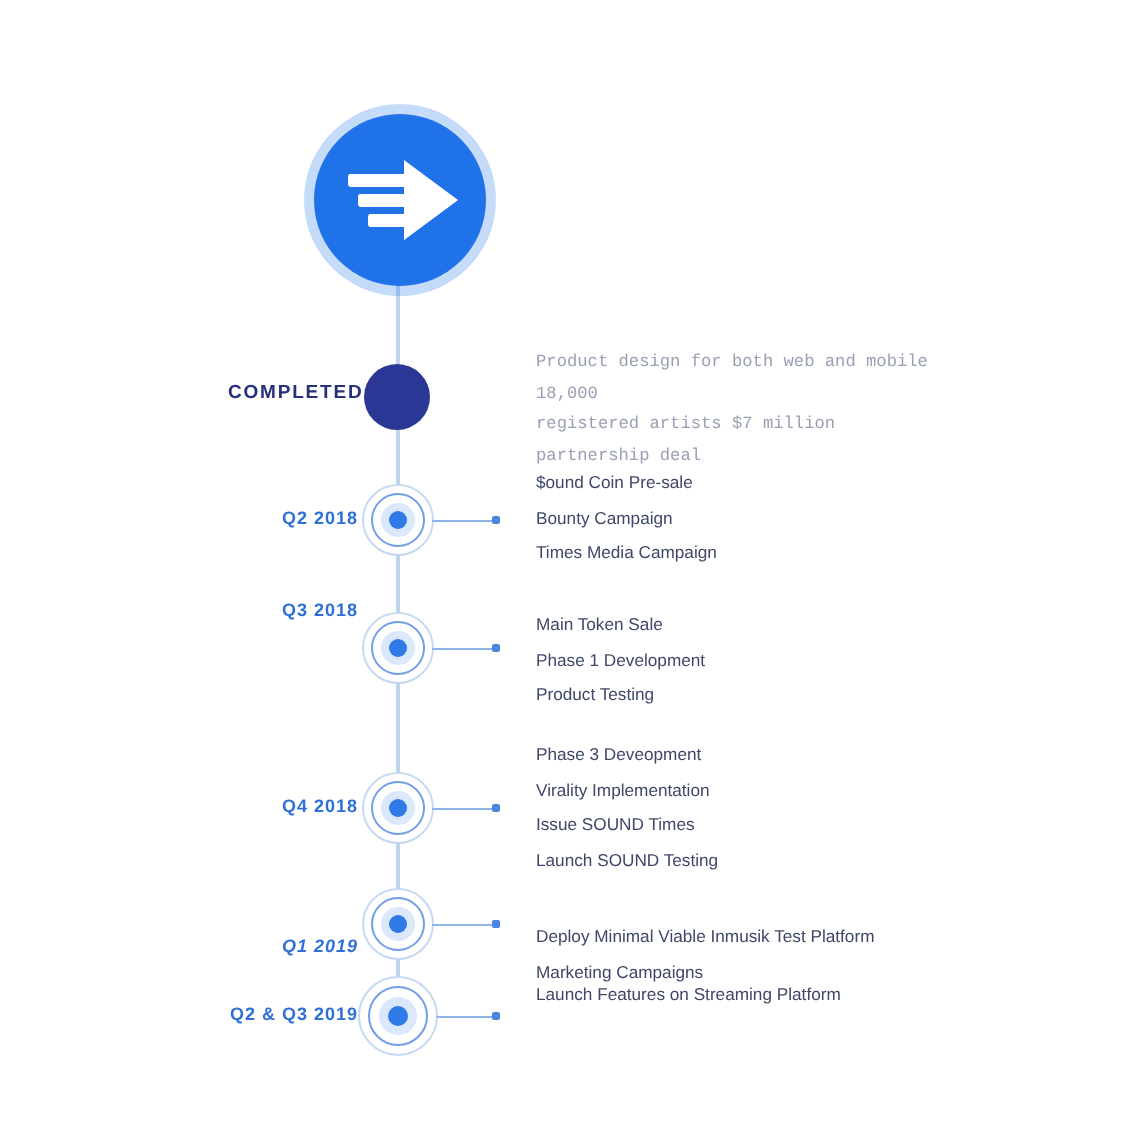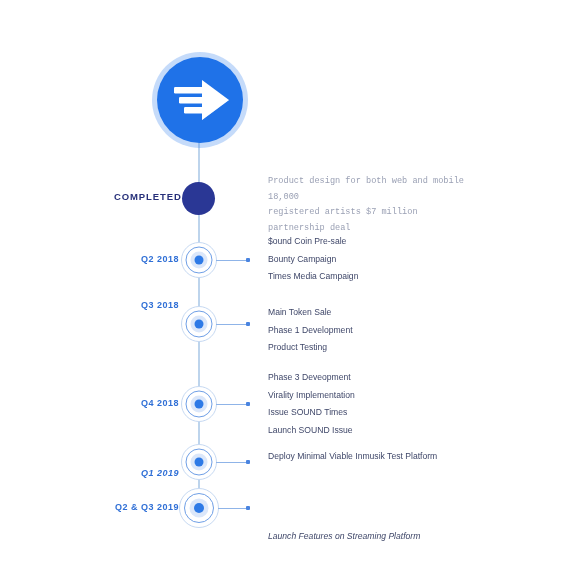--- a/index.html
+++ b/index.html
@@ -226,47 +226,48 @@
       <div class="ring-mid"></div>
       <div class="ring-in"></div>
       <div class="core"></div>
     </div>
     <div class="connector" style="left:216px;top:404px;width:30px;"></div>
     <div class="connector-dot" style="left:246px;top:402px;"></div>
     <div class="ms-text" style="top:369px;">
       <div>Phase 3 Deveopment</div>
       <div>Virality Implementation</div>
       <div>Issue SOUND Times</div>
-      <div>Launch SOUND Issue</div>
+      <div>Launch SOUND Testing</div>
     </div>
   </div>
 
   <div class="milestone">
     <div class="ms-label" style="top:468px;font-style:italic;">Q1  2019</div>
     <div class="node" style="top:462px;width:34px;height:34px;">
       <div class="ring-outer"></div>
       <div class="ring-mid"></div>
       <div class="ring-in"></div>
       <div class="core"></div>
     </div>
     <div class="connector" style="left:216px;top:462px;width:30px;"></div>
     <div class="connector-dot" style="left:246px;top:460px;"></div>
-    <div class="ms-text" style="top:448px;">
+    <div class="ms-text" style="top:460px;">
       <div>Deploy Minimal Viable Inmusik Test Platform</div>
+      <div>Marketing Campaigns</div>
     </div>
   </div>
 
   <div class="milestone">
     <div class="ms-label" style="top:502px;">Q2 &amp; Q3 2019</div>
     <div class="node" style="top:508px;width:38px;height:38px;">
       <div class="ring-outer" style="width:38px;height:38px;"></div>
       <div class="ring-mid" style="width:28px;height:28px;"></div>
       <div class="ring-in" style="width:19px;height:19px;"></div>
       <div class="core" style="width:10px;height:10px;"></div>
     </div>
     <div class="connector" style="left:218px;top:508px;width:28px;"></div>
     <div class="connector-dot" style="left:246px;top:506px;"></div>
-    <div class="ms-text" style="top:528px;font-style:italic;">
+    <div class="ms-text" style="top:489px;">
       <div>Launch Features on Streaming Platform</div>
     </div>
   </div>
 
 </div>
 
 </body></html>

